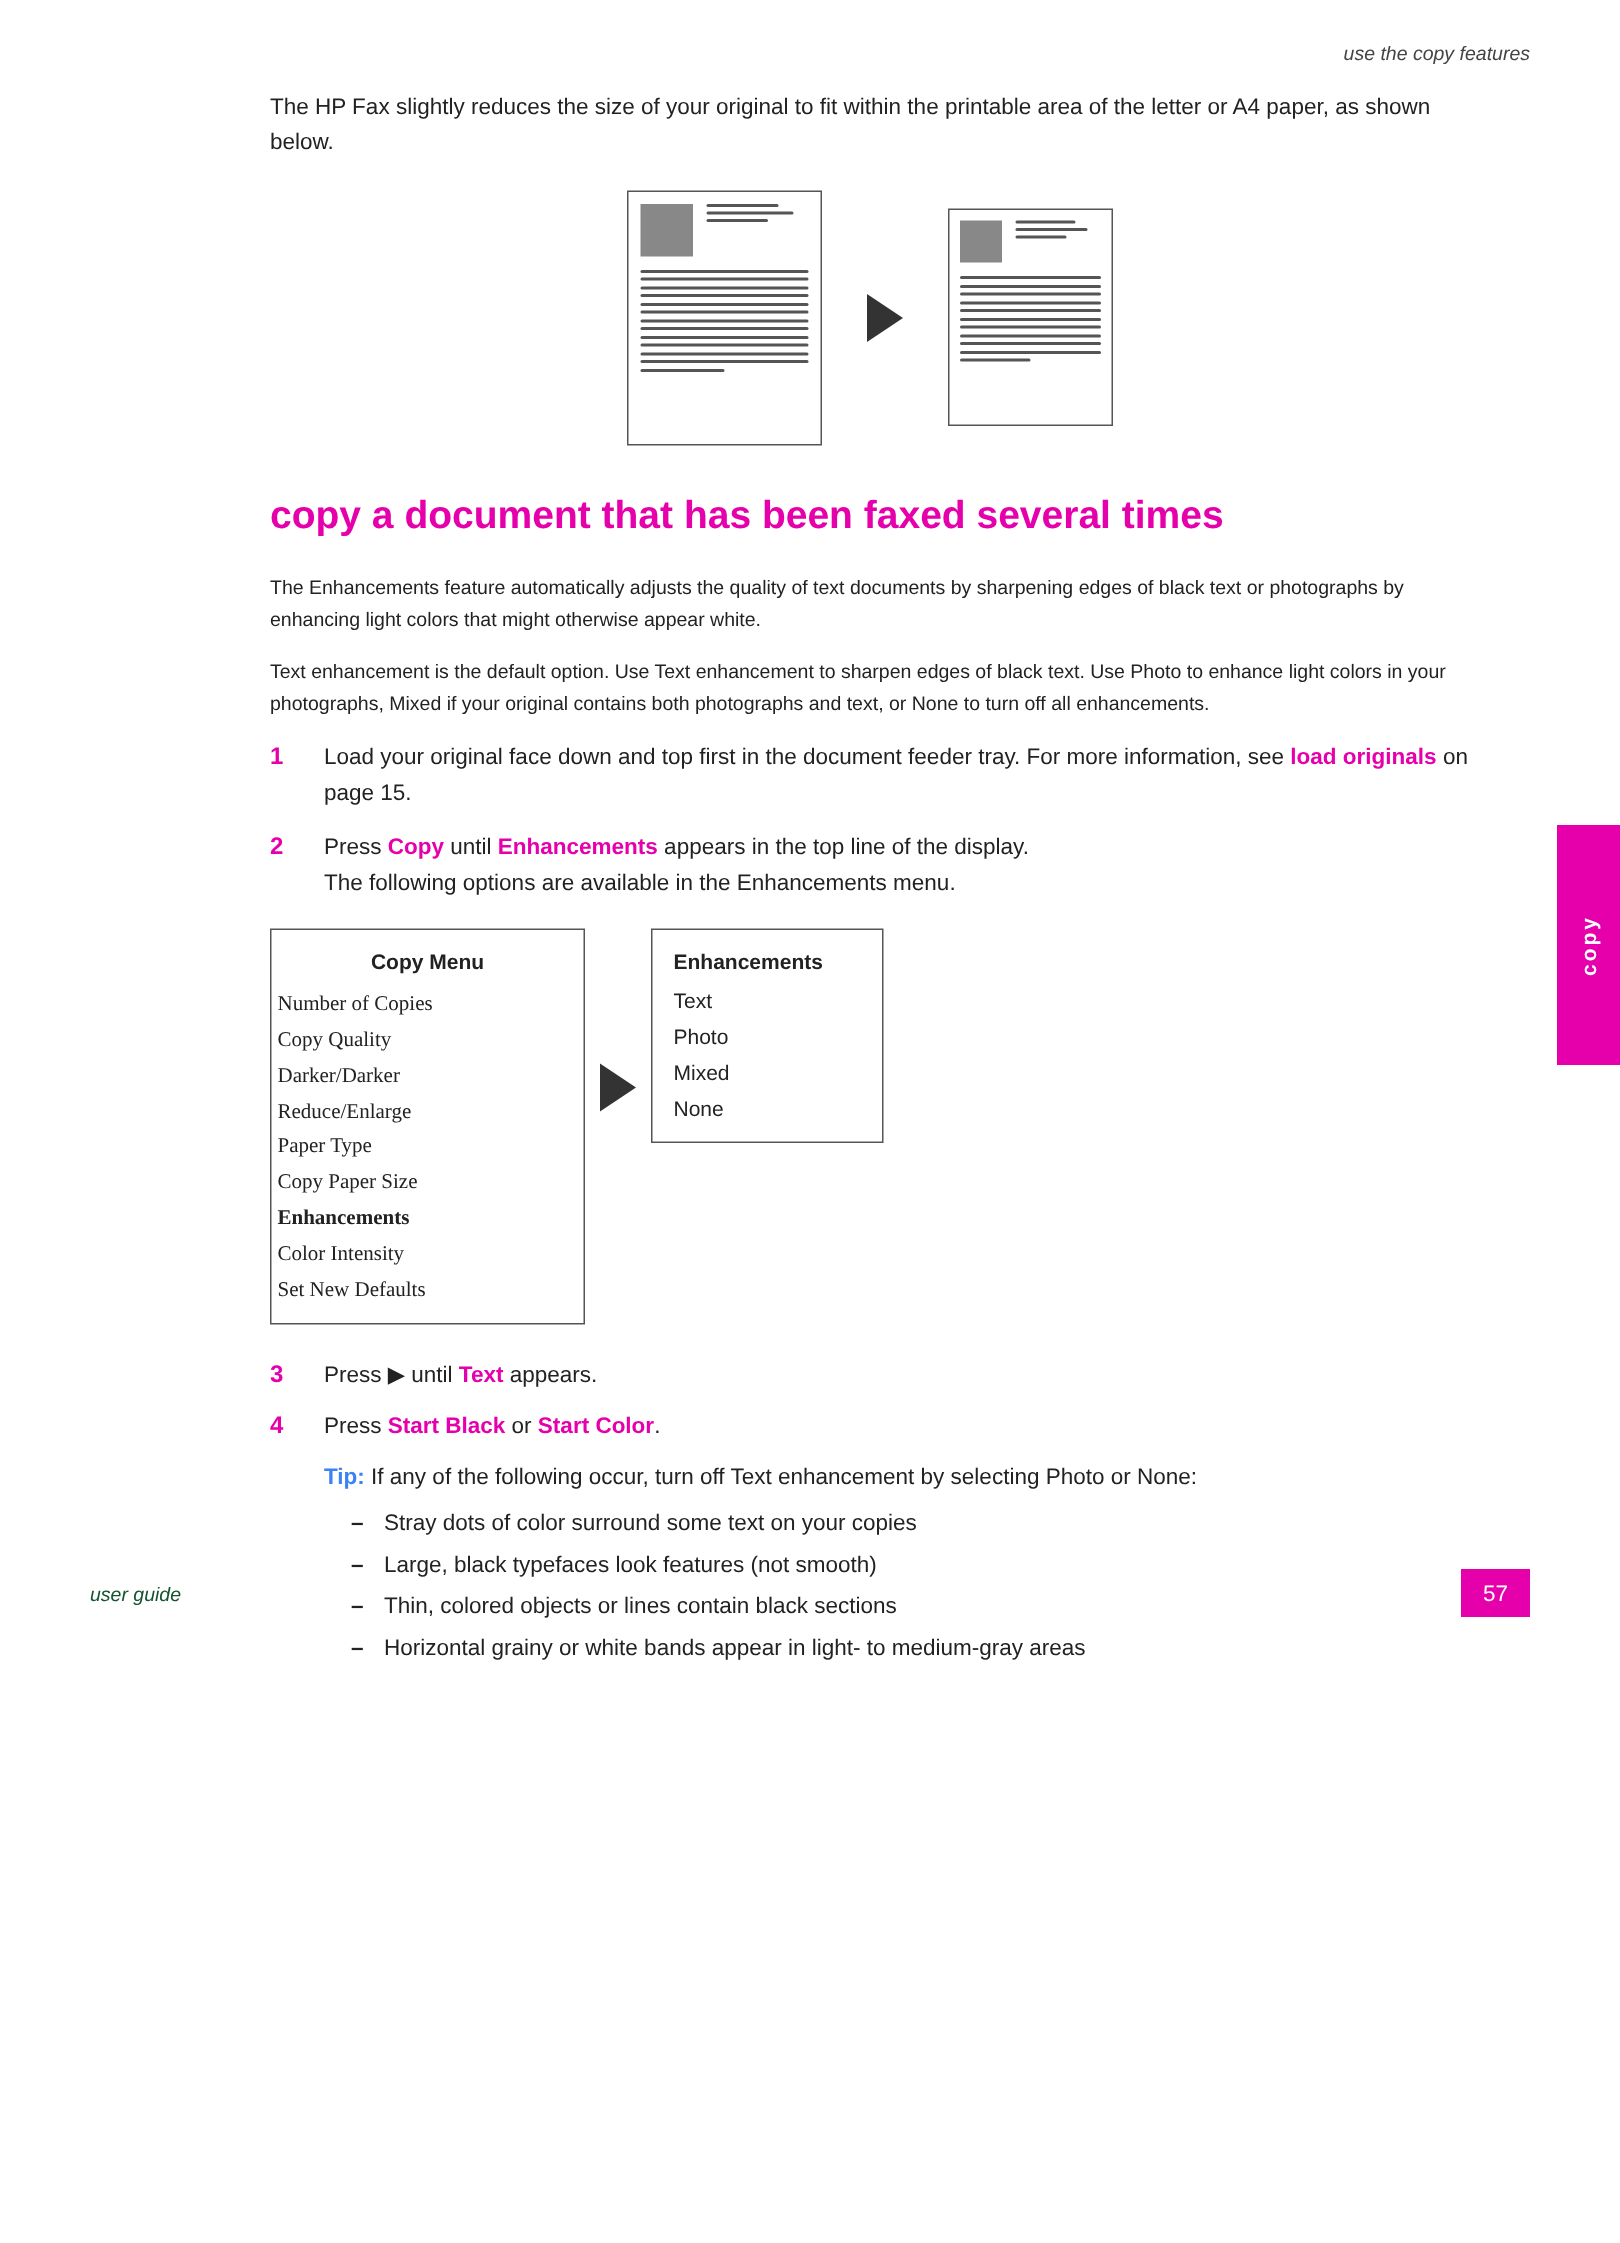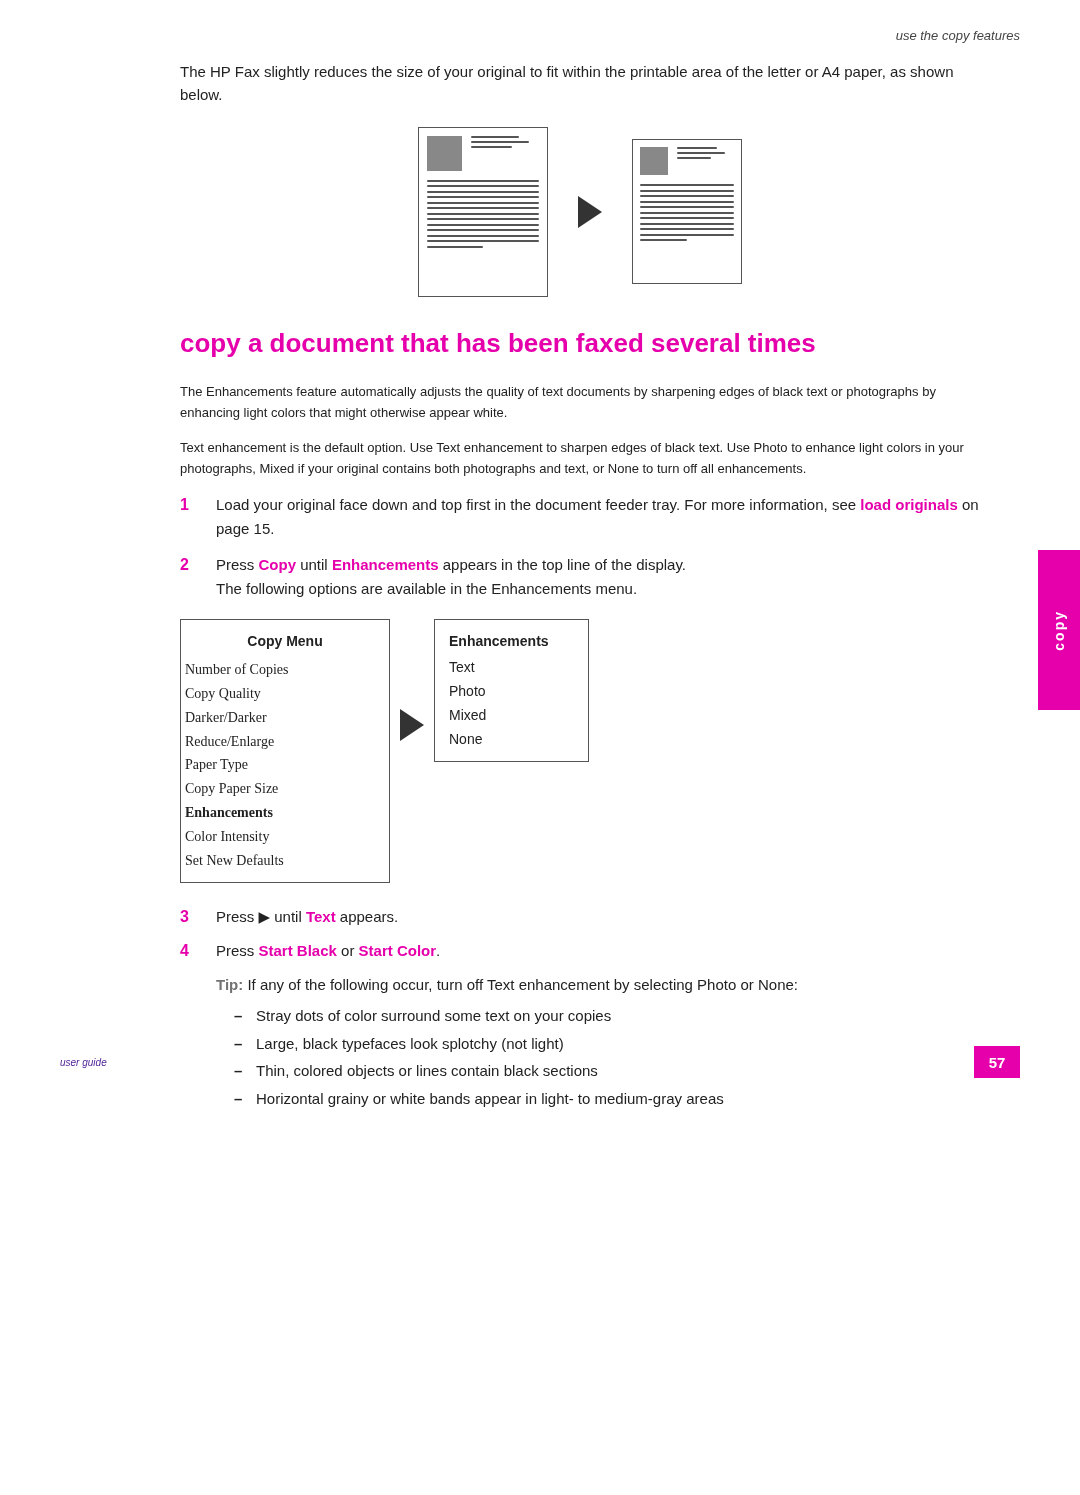--- a/index.html
+++ b/index.html
@@ -291,21 +291,21 @@
     }
 
     .tip-text {
       font-size: 15px;
       line-height: 1.6;
       margin-bottom: 8px;
     }
 
     .tip-label {
       font-weight: bold;
-      color: #737373;
+      color: #3b82f6;
     }
 
     
     .right-tab {
       position: absolute;
       right: 0;
       top: 550px;
       width: 42px;
       height: 160px;
       background: #e600ac;
@@ -330,30 +330,30 @@
       left: 0;
       right: 0;
       height: 38px;
       display: flex;
       align-items: center;
       justify-content: space-between;
       padding: 0 60px 0 60px;
     }
 
     .bottom-label {
-      font-size: 10px;
-      color: #4c1d95;
+      font-size: 13px;
+      color: #14532d;
       font-style: italic;
     }
 
     .page-number-box {
       background: #e600ac;
       color: #fff;
       font-size: 15px;
-      font-weight: bold;
+      font-weight: normal;
       width: 46px;
       height: 32px;
       display: flex;
       align-items: center;
       justify-content: center;
     }
 
     
     .arrow-triangle {
       width: 0;
@@ -501,21 +501,21 @@
         <span>  If any of the following occur, turn off Text enhancement by selecting Photo or None:</span>
       </div>
 
       <div class="bullet-list">
         <div class="bullet-item">
           <span class="bullet-dash">–</span>
           <span>Stray dots of color surround some text on your copies</span>
         </div>
         <div class="bullet-item">
           <span class="bullet-dash">–</span>
-          <span>Large, black typefaces look splotchy (not light)</span>
+          <span>Large, black typefaces look features (not smooth)</span>
         </div>
         <div class="bullet-item">
           <span class="bullet-dash">–</span>
           <span>Thin, colored objects or lines contain black sections</span>
         </div>
         <div class="bullet-item">
           <span class="bullet-dash">–</span>
           <span>Horizontal grainy or white bands appear in light- to medium-gray areas</span>
         </div>
       </div>

